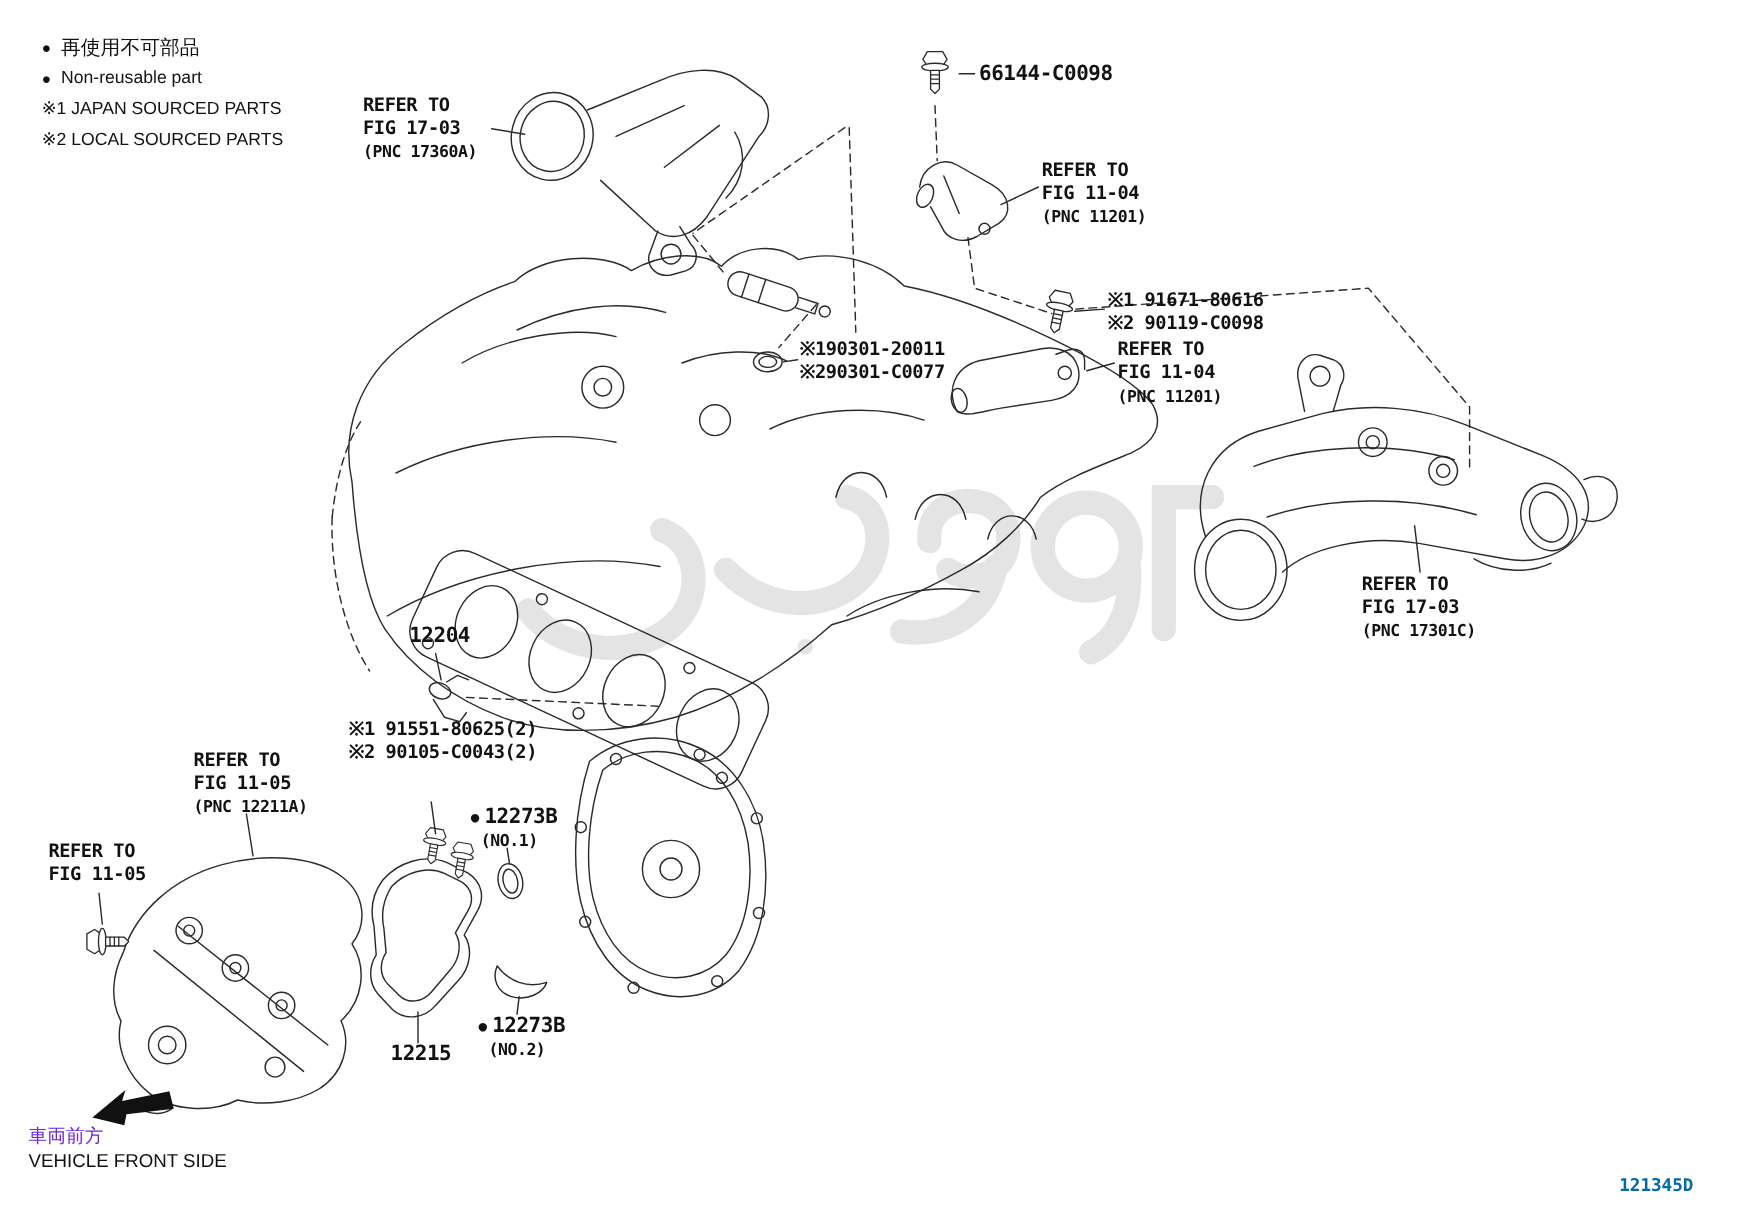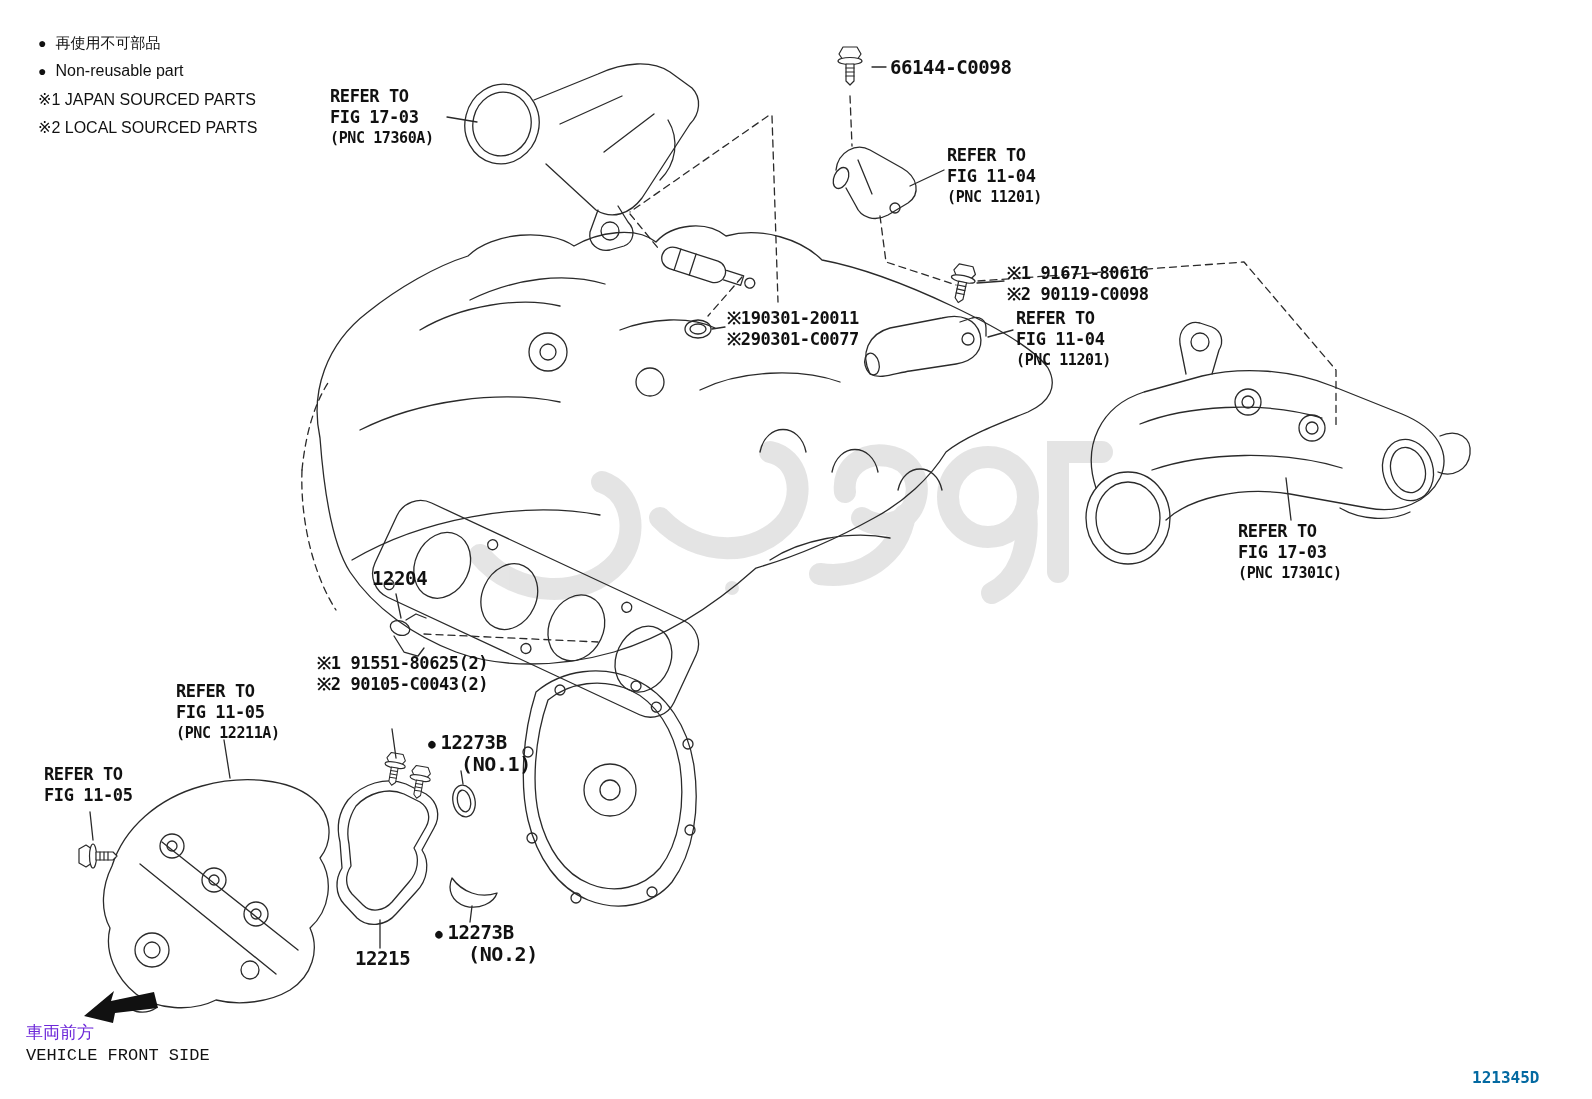--- a/index.html
+++ b/index.html
@@ -9,32 +9,32 @@
     font-family:"DejaVu Sans Mono","Liberation Mono",monospace;
   }
   svg.art{position:absolute;left:0;top:0;width:1592px;height:1099px}
   .lbl{
     position:absolute;color:#111;font-weight:bold;font-size:17px;line-height:21px;
     letter-spacing:-0.4px;white-space:nowrap;
   }
   .lbl .pnc{font-size:15px}
   .lbl.num{font-size:19px}
   .lbl .dot{font-size:13px;margin-right:5px;vertical-align:1px}
-  .lbl .sub{font-size:20px;margin-left:33px;font-weight:bold}
+  .lbl .sub{font-size:15px;margin-left:9px;font-weight:bold}
   .legend{
     position:absolute;left:38px;top:32px;color:#111;
     font-family:"Liberation Sans","DejaVu Sans",sans-serif;font-size:16px;
   }
   .legend .row{display:flex;align-items:center;gap:9px;margin-bottom:6px;height:22px}
   .legend .row .ldot{font-size:14px;line-height:14px}
-  .legend .jp{font-size:15px}
+  .legend .jp{font-size:18px}
   .front-jp{position:absolute;left:26px;top:1021px;font-size:17px;color:#6d28d9;
     font-family:"Liberation Sans","DejaVu Sans",sans-serif}
   .front-en{position:absolute;left:26px;top:1046px;font-size:17px;color:#111;
-    font-family:Liberation Mono, monospace}
+    font-family:Liberation Sans, sans-serif}
   .code{position:absolute;left:1472px;top:1068px;font-size:16px;font-weight:bold;color:#0369a1}
 </style>
 </head>
 <body>
 
 <svg class="art" viewBox="0 0 1592 1099" aria-hidden="true">
   <defs>
     <g id="bolt" stroke="#2a2a2a" fill="#ffffff" stroke-width="1.2">
       <path d="M-7,-15 L7,-15 L11,-8 L7,-2 L-7,-2 L-11,-8 Z"></path>
       <ellipse cx="0" cy="-1" rx="12" ry="3.5"></ellipse>

